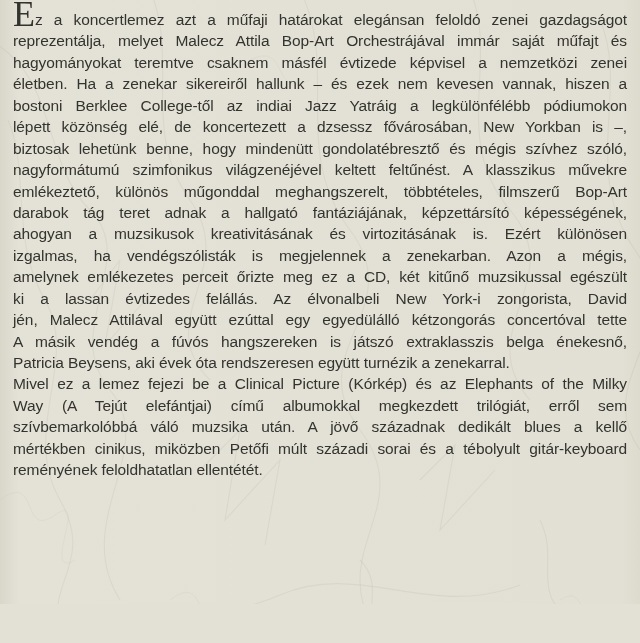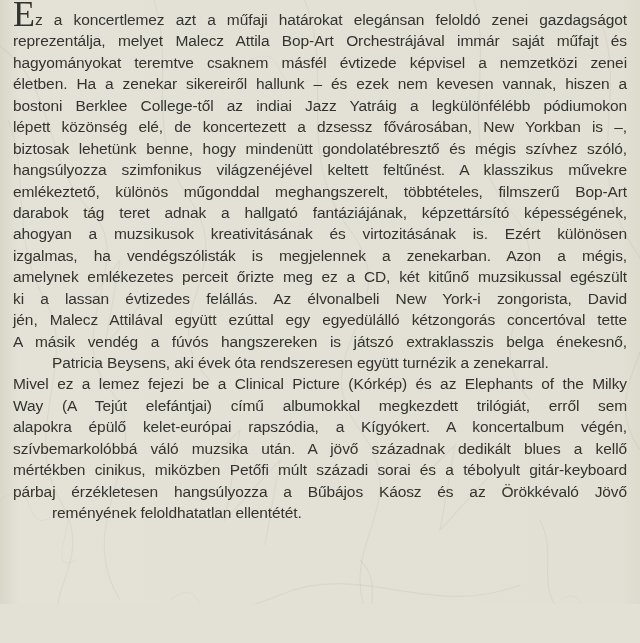--- a/index.html
+++ b/index.html
@@ -29,21 +29,20 @@
     line-height: 21.45px;
     height: 21.45px;
     letter-spacing: -0.1px;
     text-align: justify;
     text-align-last: justify;
     overflow: visible;
     white-space: normal;
   }
   .line.para-end {
     text-align-last: left;
-    margin-left: 39px;
   }
   .dropcap {
     font-family: "Liberation Serif", serif;
     font-size: 36px;
     line-height: 0;
     letter-spacing: 0;
     position: relative;
     top: 1px;
   }
 </style>
@@ -76,32 +75,30 @@
   </svg>
 
   <div class="textblock">
       <div class="line"><span class="dropcap">E</span>z a koncertlemez azt a műfaji határokat elegánsan feloldó zenei gazdagságot</div>
       <div class="line">reprezentálja, melyet Malecz Attila Bop-Art Orchestrájával immár saját műfajt és</div>
       <div class="line">hagyományokat teremtve csaknem másfél évtizede képvisel a nemzetközi zenei</div>
       <div class="line">életben. Ha a zenekar sikereiről hallunk – és ezek nem kevesen vannak, hiszen a</div>
       <div class="line">bostoni Berklee College-től az indiai Jazz Yatráig a legkülönfélébb pódiumokon</div>
       <div class="line">lépett közönség elé, de koncertezett a dzsessz fővárosában, New Yorkban is –,</div>
       <div class="line">biztosak lehetünk benne, hogy mindenütt gondolatébresztő és mégis szívhez szóló,</div>
-      <div class="line">hangsúlyozza szimfonikus világzenéjével keltett feltűnést. A klasszikus művekre</div>
+      <div class="line">nagyformátumú szimfonikus világzenéjével keltett feltűnést. A klasszikus művekre</div>
       <div class="line">emlékeztető, különös műgonddal meghangszerelt, többtételes, filmszerű Bop-Art</div>
       <div class="line">darabok tág teret adnak a hallgató fantáziájának, képzettársító képességének,</div>
       <div class="line">ahogyan a muzsikusok kreativitásának és virtozitásának is. Ezért különösen</div>
       <div class="line">izgalmas, ha vendégszólisták is megjelennek a zenekarban. Azon a mégis,</div>
       <div class="line">amelynek emlékezetes perceit őrizte meg ez a CD, két kitűnő muzsikussal egészült</div>
       <div class="line">ki a lassan évtizedes felállás. Az élvonalbeli New York-i zongorista, David</div>
       <div class="line">jén, Malecz Attilával együtt ezúttal egy egyedülálló kétzongorás concertóval tette</div>
       <div class="line">A másik vendég a fúvós hangszereken is játszó extraklasszis belga énekesnő,</div>
       <div class="line para-end">Patricia Beysens, aki évek óta rendszeresen együtt turnézik a zenekarral.</div>
       <div class="line">Mivel ez a lemez fejezi be a Clinical Picture (Kórkép) és az Elephants of the Milky</div>
       <div class="line">Way (A Tejút elefántjai) című albumokkal megkezdett trilógiát, erről sem</div>
-      <div class="line">alapokra épülő kelet-európai rapszódia, a Kígyókert. A koncertalbum végén,</div>
       <div class="line">szívbemarkolóbbá váló muzsika után. A jövő századnak dedikált blues a kellő</div>
       <div class="line">mértékben cinikus, miközben Petőfi múlt századi sorai és a tébolyult gitár-keyboard</div>
-      <div class="line">párbaj érzékletesen hangsúlyozza a Bűbájos Káosz és az Örökkévaló Jövő</div>
       <div class="line para-end">reményének feloldhatatlan ellentétét.</div>
     </div>
 
 </div>
 
 </body></html>

